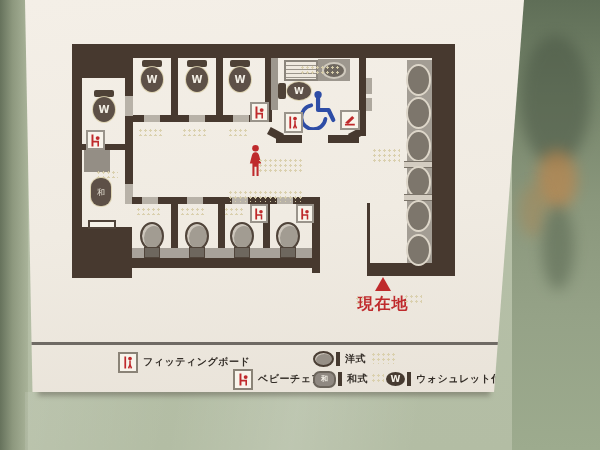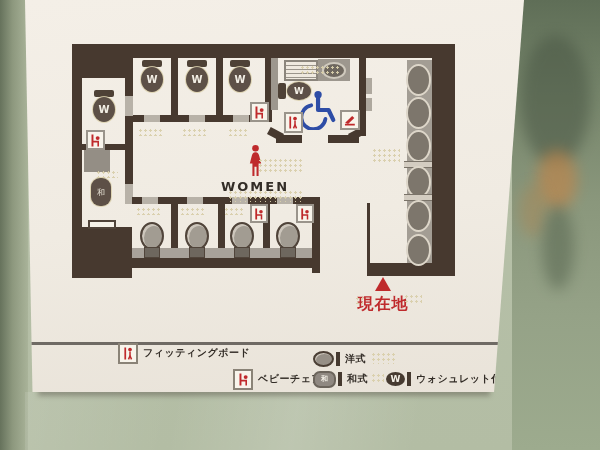--- a/index.html
+++ b/index.html
@@ -253,21 +253,20 @@
             <circle cx="7" cy="3.8" r="1.8" fill="#bf2a2c"></circle>
           </svg>
       </div>
 
       <div class="abs" style="left:175px;top:101px;width:17px;height:32px;">
         <svg width="17" height="32" viewBox="0 0 16 31">
           <circle cx="8" cy="3.2" r="3.2" fill="#bf2a2c"></circle>
           <path d="M8 7 C5.5 7 4.8 9 4.3 11 L2.5 18 H5 L5 30 H7 L7 21 H9 L9 30 H11 L11 18 H13.5 L11.7 11 C11.2 9 10.5 7 8 7 Z" fill="#bf2a2c"></path>
         </svg>
       </div>
-      <div class="abs women" style="left:138px;top:135px;width:90px;">WOMEN</div>
 
       <div class="abs loc-tri" style="left:303px;top:233px;"></div>
       <div class="abs loc-label" style="left:277px;top:250px;width:68px;">現在地</div>
 
       <div class="abs bd" style="left:66px;top:84px;width:26px;height:8px;"></div>
       <div class="abs bd" style="left:110px;top:84px;width:26px;height:8px;"></div>
       <div class="abs bd" style="left:156px;top:84px;width:20px;height:8px;"></div>
       <div class="abs bd" style="left:186px;top:114px;width:46px;height:14px;"></div>
       <div class="abs bd" style="left:156px;top:146px;width:76px;height:12px;"></div>
       <div class="abs bd" style="left:228px;top:21px;width:40px;height:9px;"></div>
@@ -275,21 +274,21 @@
       <div class="abs bd" style="left:64px;top:163px;width:24px;height:8px;"></div>
       <div class="abs bd" style="left:108px;top:163px;width:24px;height:8px;"></div>
       <div class="abs bd" style="left:152px;top:163px;width:20px;height:8px;"></div>
       <div class="abs bd" style="left:24px;top:126px;width:22px;height:8px;"></div>
       <div class="abs bd" style="left:283px;top:252px;width:8px;height:8px;"></div>
       <div class="abs bd" style="left:332px;top:250px;width:18px;height:10px;"></div>
     </div>
 
     <div class="abs divider"></div>
 
-    <div class="abs legend-item" style="left:93px;top:343px;">
+    <div class="abs legend-item" style="left:93px;top:352px;">
       <span class="lsq">
         <svg width="11" height="13" viewBox="0 0 10 12">
             <path d="M2 0.5 V11.5" stroke="#bf2a2c" stroke-width="1.6" fill="none"></path>
             <circle cx="6.4" cy="2.3" r="1.7" fill="#bf2a2c"></circle>
             <path d="M6.4 4.2 V8 M6.4 8 L5 11.4 M6.4 8 L7.8 11.4" stroke="#bf2a2c" stroke-width="1.4" fill="none"></path>
           </svg>
       </span>
       <span class="ll">フィッティングボード</span>
     </div>
 

